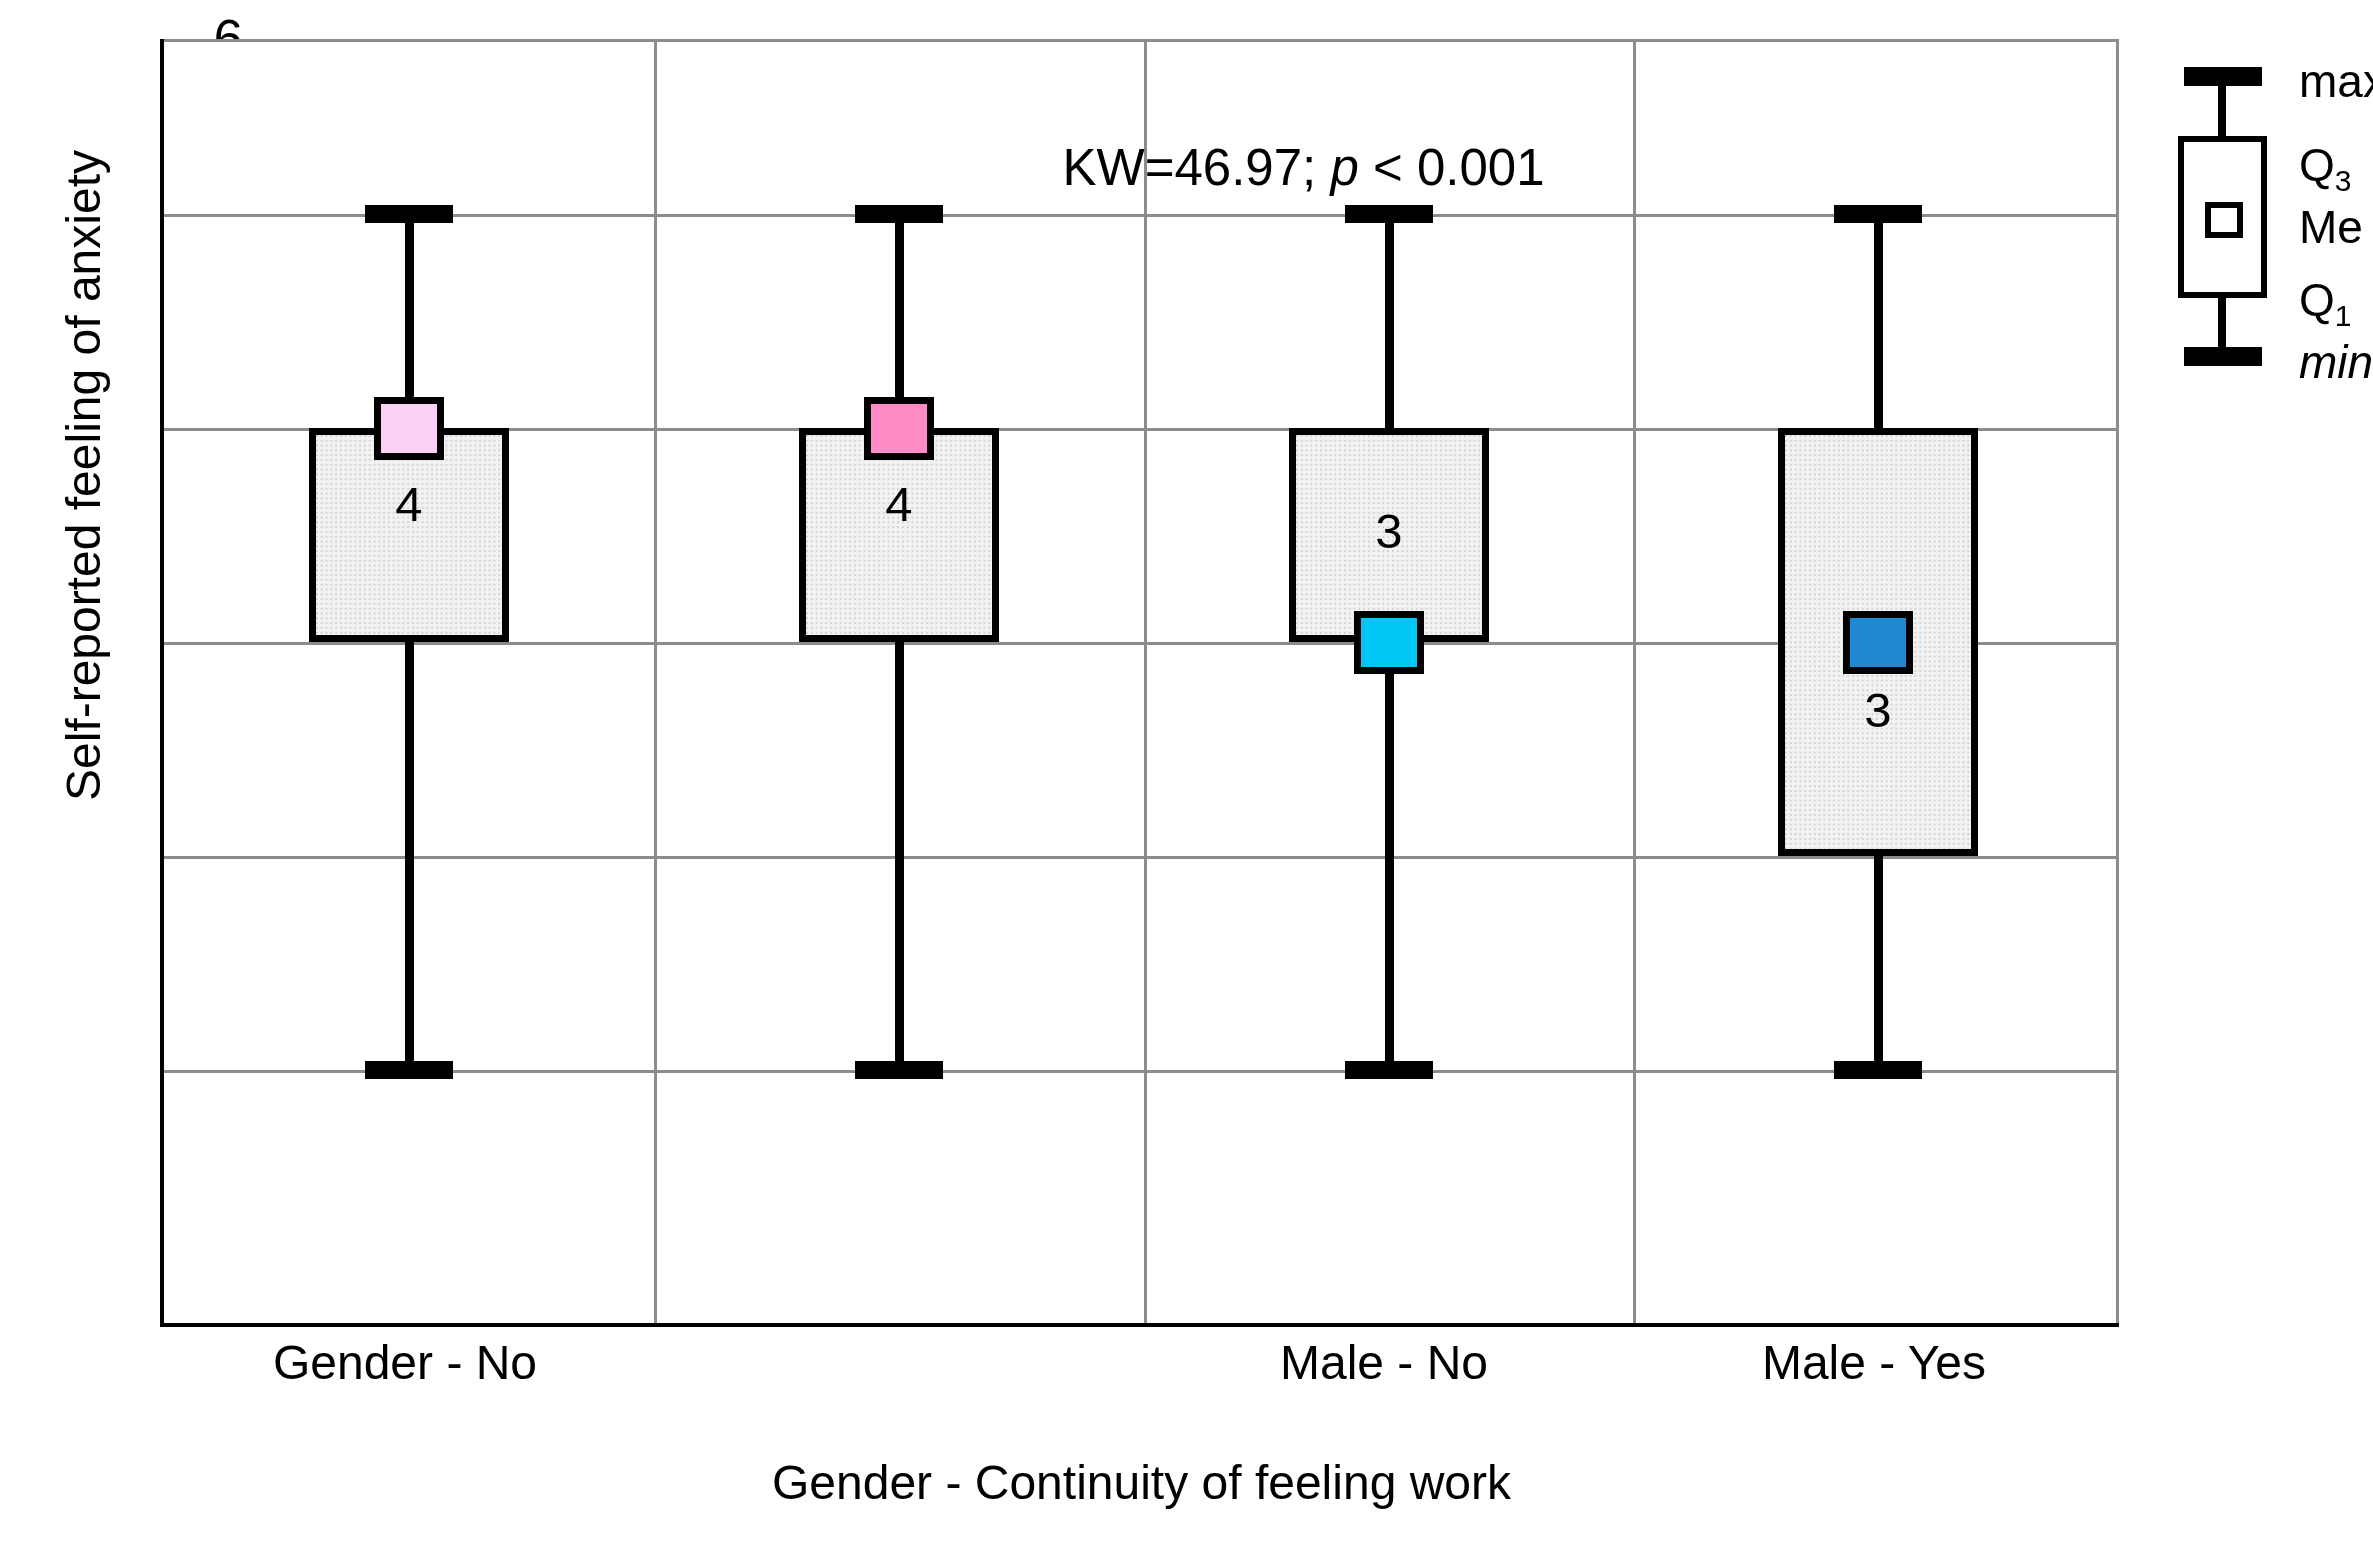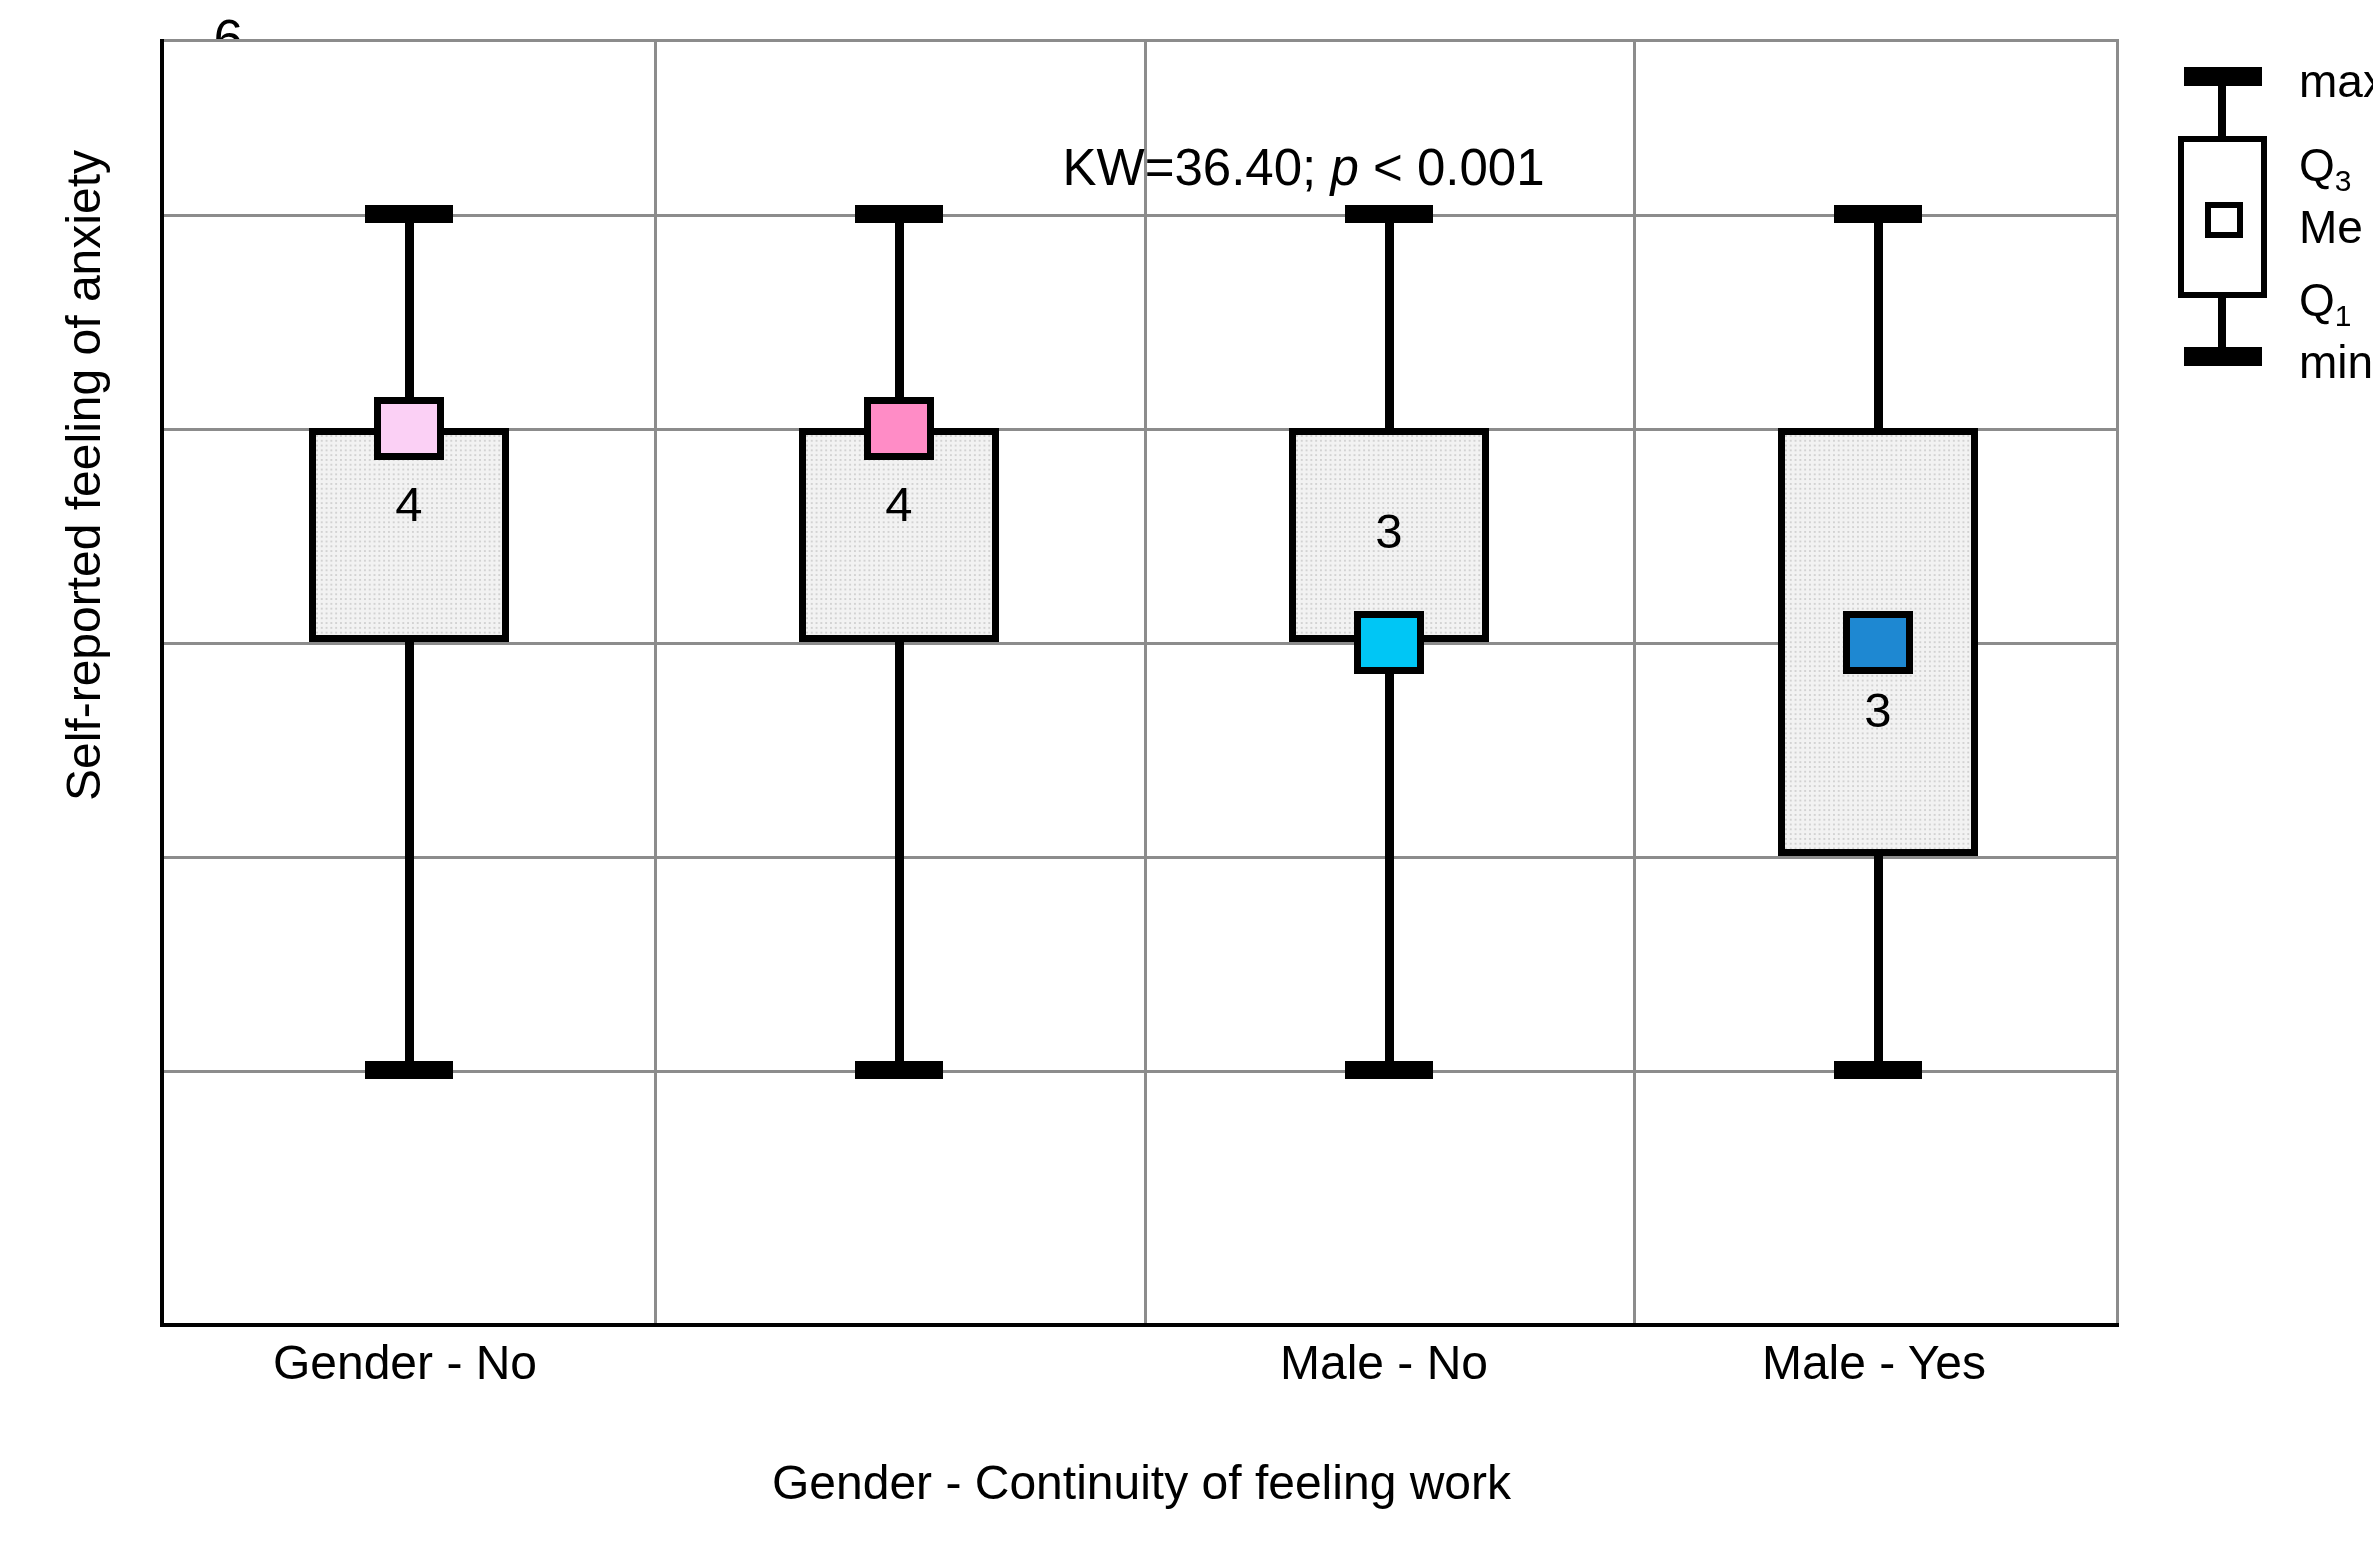--- a/index.html
+++ b/index.html
@@ -103,21 +103,21 @@
     <div class="gridline-h" style="top:389px;"></div>
     <div class="gridline-h" style="top:603px;"></div>
     <div class="gridline-h" style="top:817px;"></div>
     <div class="gridline-h" style="top:1031px;"></div>
 
     <div class="gridline-v" style="left:490px;"></div>
     <div class="gridline-v" style="left:980px;"></div>
     <div class="gridline-v" style="left:1469px;"></div>
     <div class="axis-right"></div>
 
-    <div id="kw"><span>KW=36.40; </span><span class="ital">p</span><span> &lt; 0.001</span></div>
+    <div id="kw"><span>KW=46.97; </span><span class="ital">p</span><span> &lt; 0.001</span></div>
 
     <div class="bp" style="left:0px;">
       <div class="cap" style="top:166px;"></div>
       <div class="whisker" style="top:175px;height:214px;"></div>
       <div class="box" style="top:389px;height:214px;"></div>
       <div class="whisker" style="top:603px;height:428px;"></div>
       <div class="cap" style="top:1022px;"></div>
       <div class="median" style="top:358px;background:#FBD0F5;"></div>
       <div class="boxlabel" style="top:439px;">4</div>
     </div>
@@ -164,17 +164,17 @@
     <div id="lg-whisk-top"></div>
     <div id="lg-box"></div>
     <div id="lg-me-sq"></div>
     <div id="lg-whisk-bot"></div>
     <div id="lg-cap-bot"></div>
 
     <div class="lg-label" style="top:28.5px;">max</div>
     <div class="lg-label" style="top:112px;text-align:center;"><span>Q</span><sub>3</sub></div>
     <div class="lg-label" style="top:174px;">Me</div>
     <div class="lg-label" style="top:247px;"><span>Q</span><sub>1</sub></div>
-    <div class="lg-label" style="top:309px;">min</div>
+    <div class="lg-label" style="top:309px;font-style:italic;">min</div>
   </div>
 
 </div>
 
 
 </body></html>

